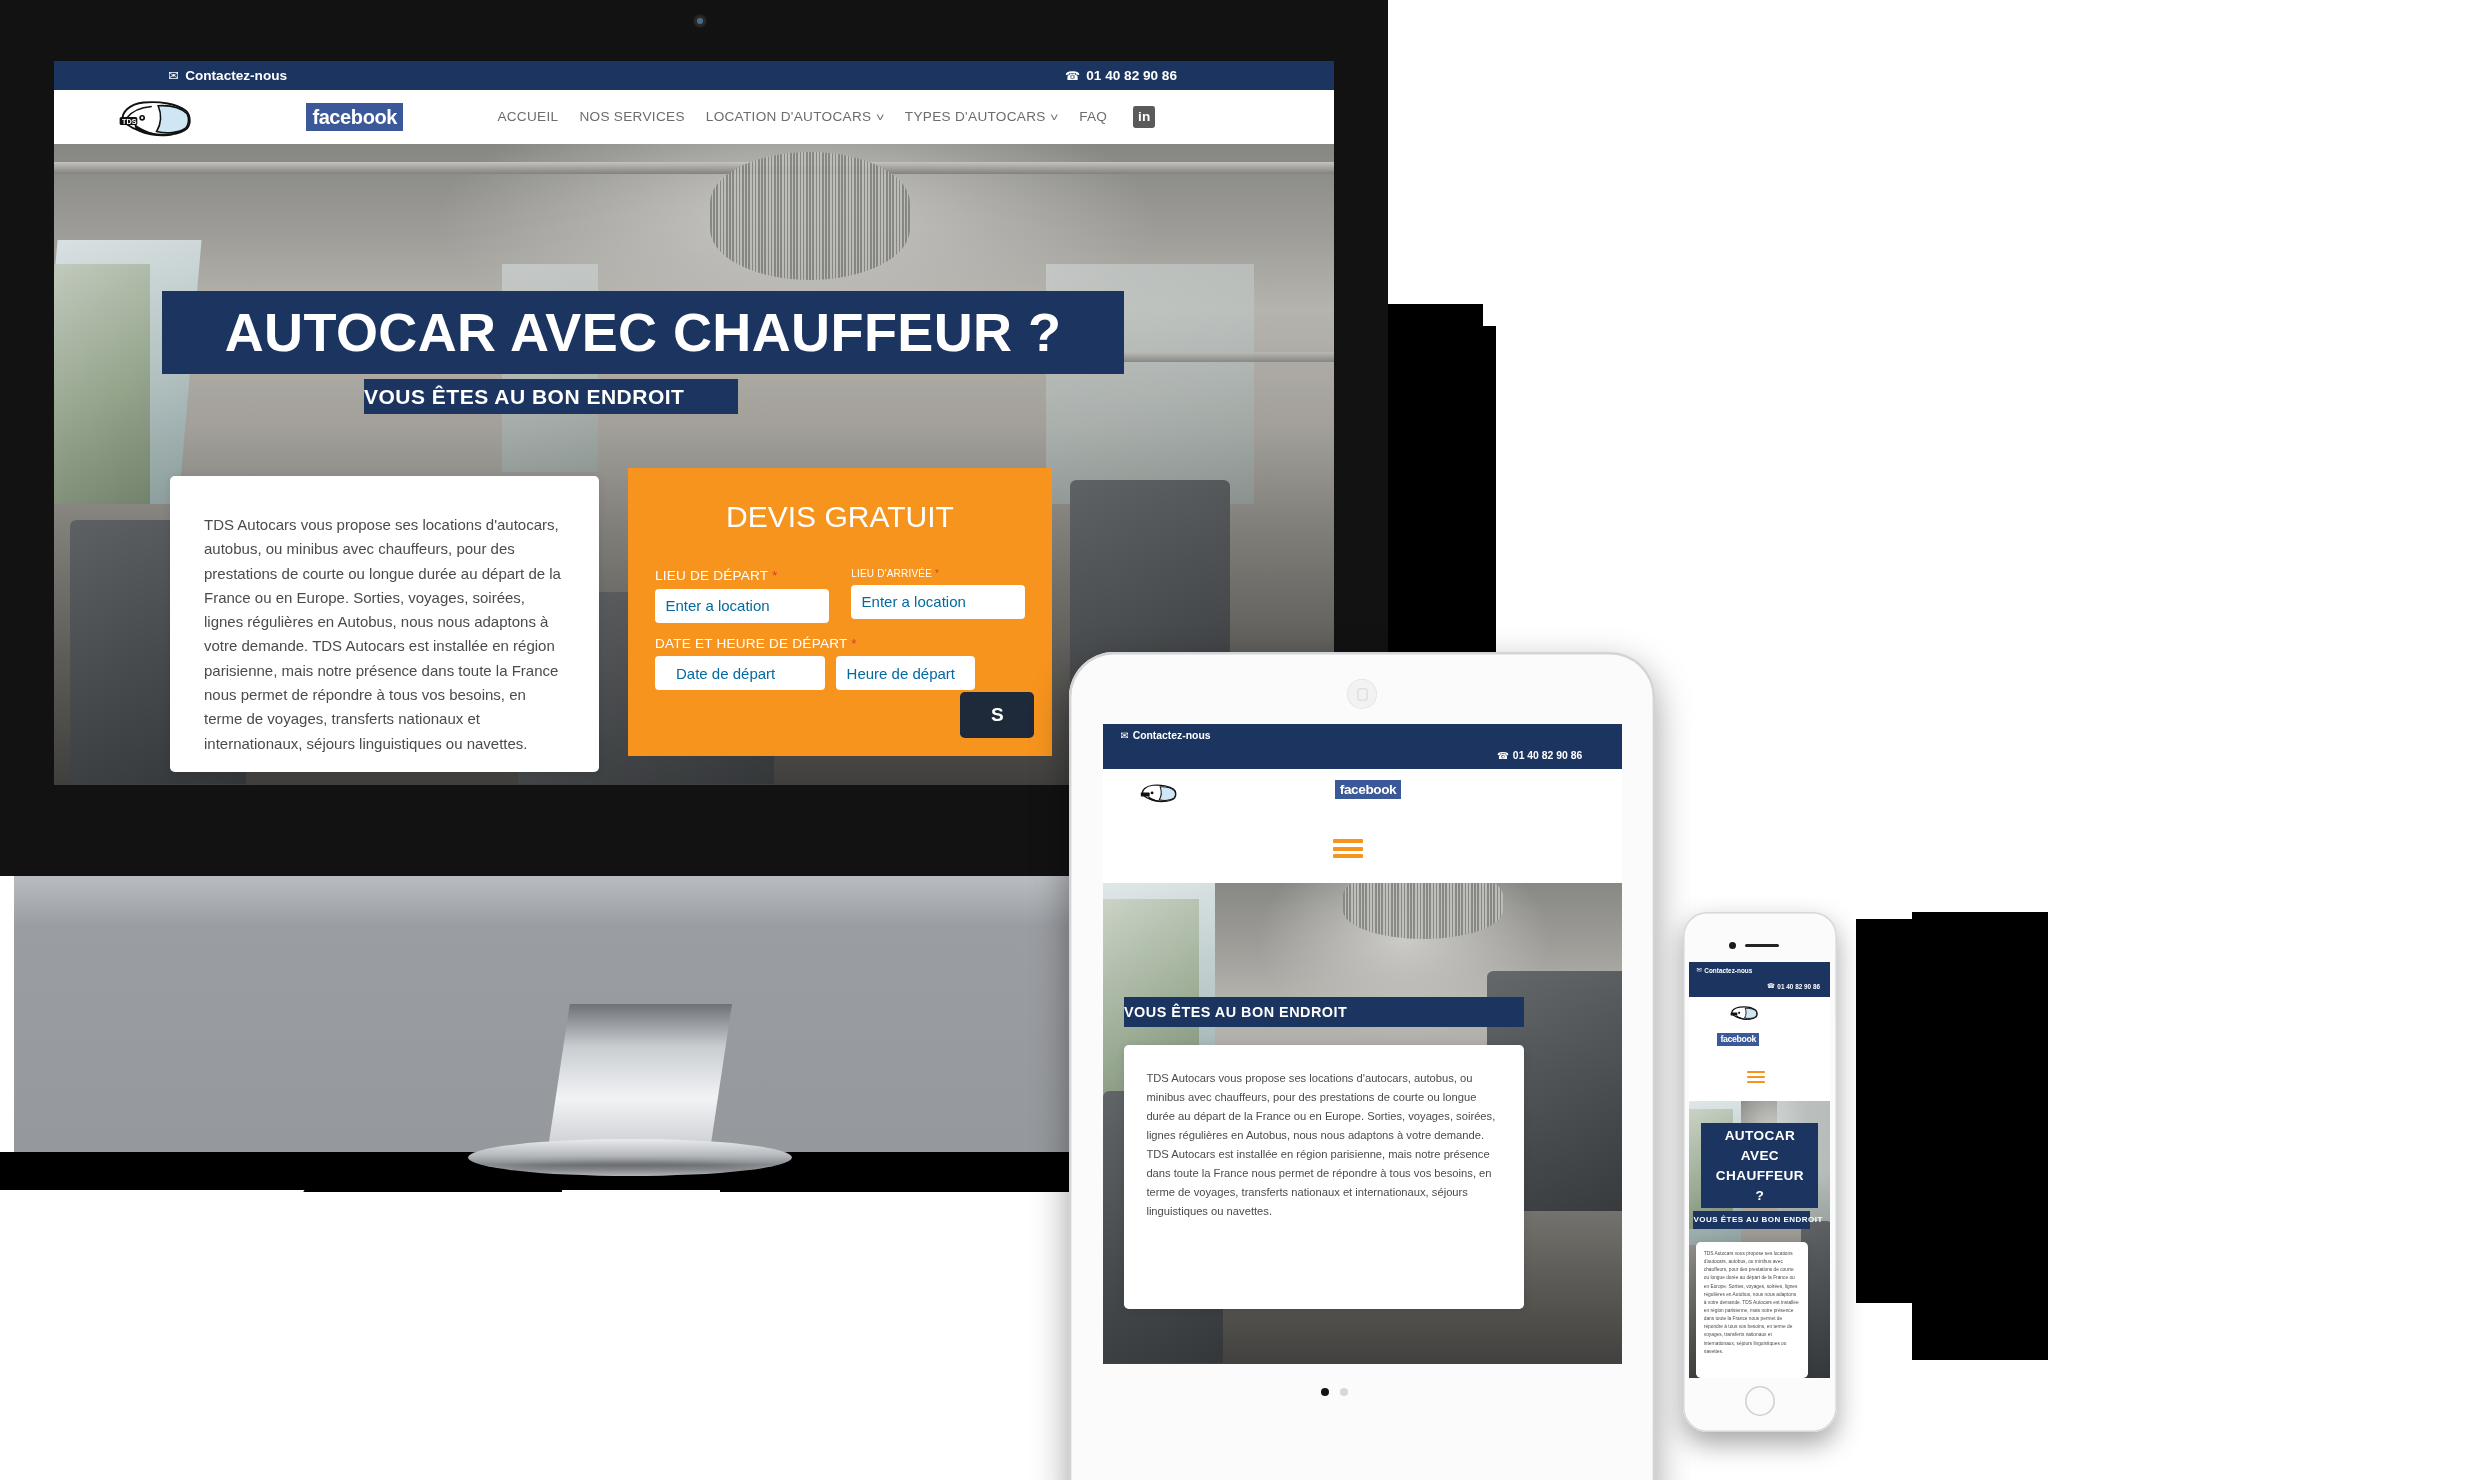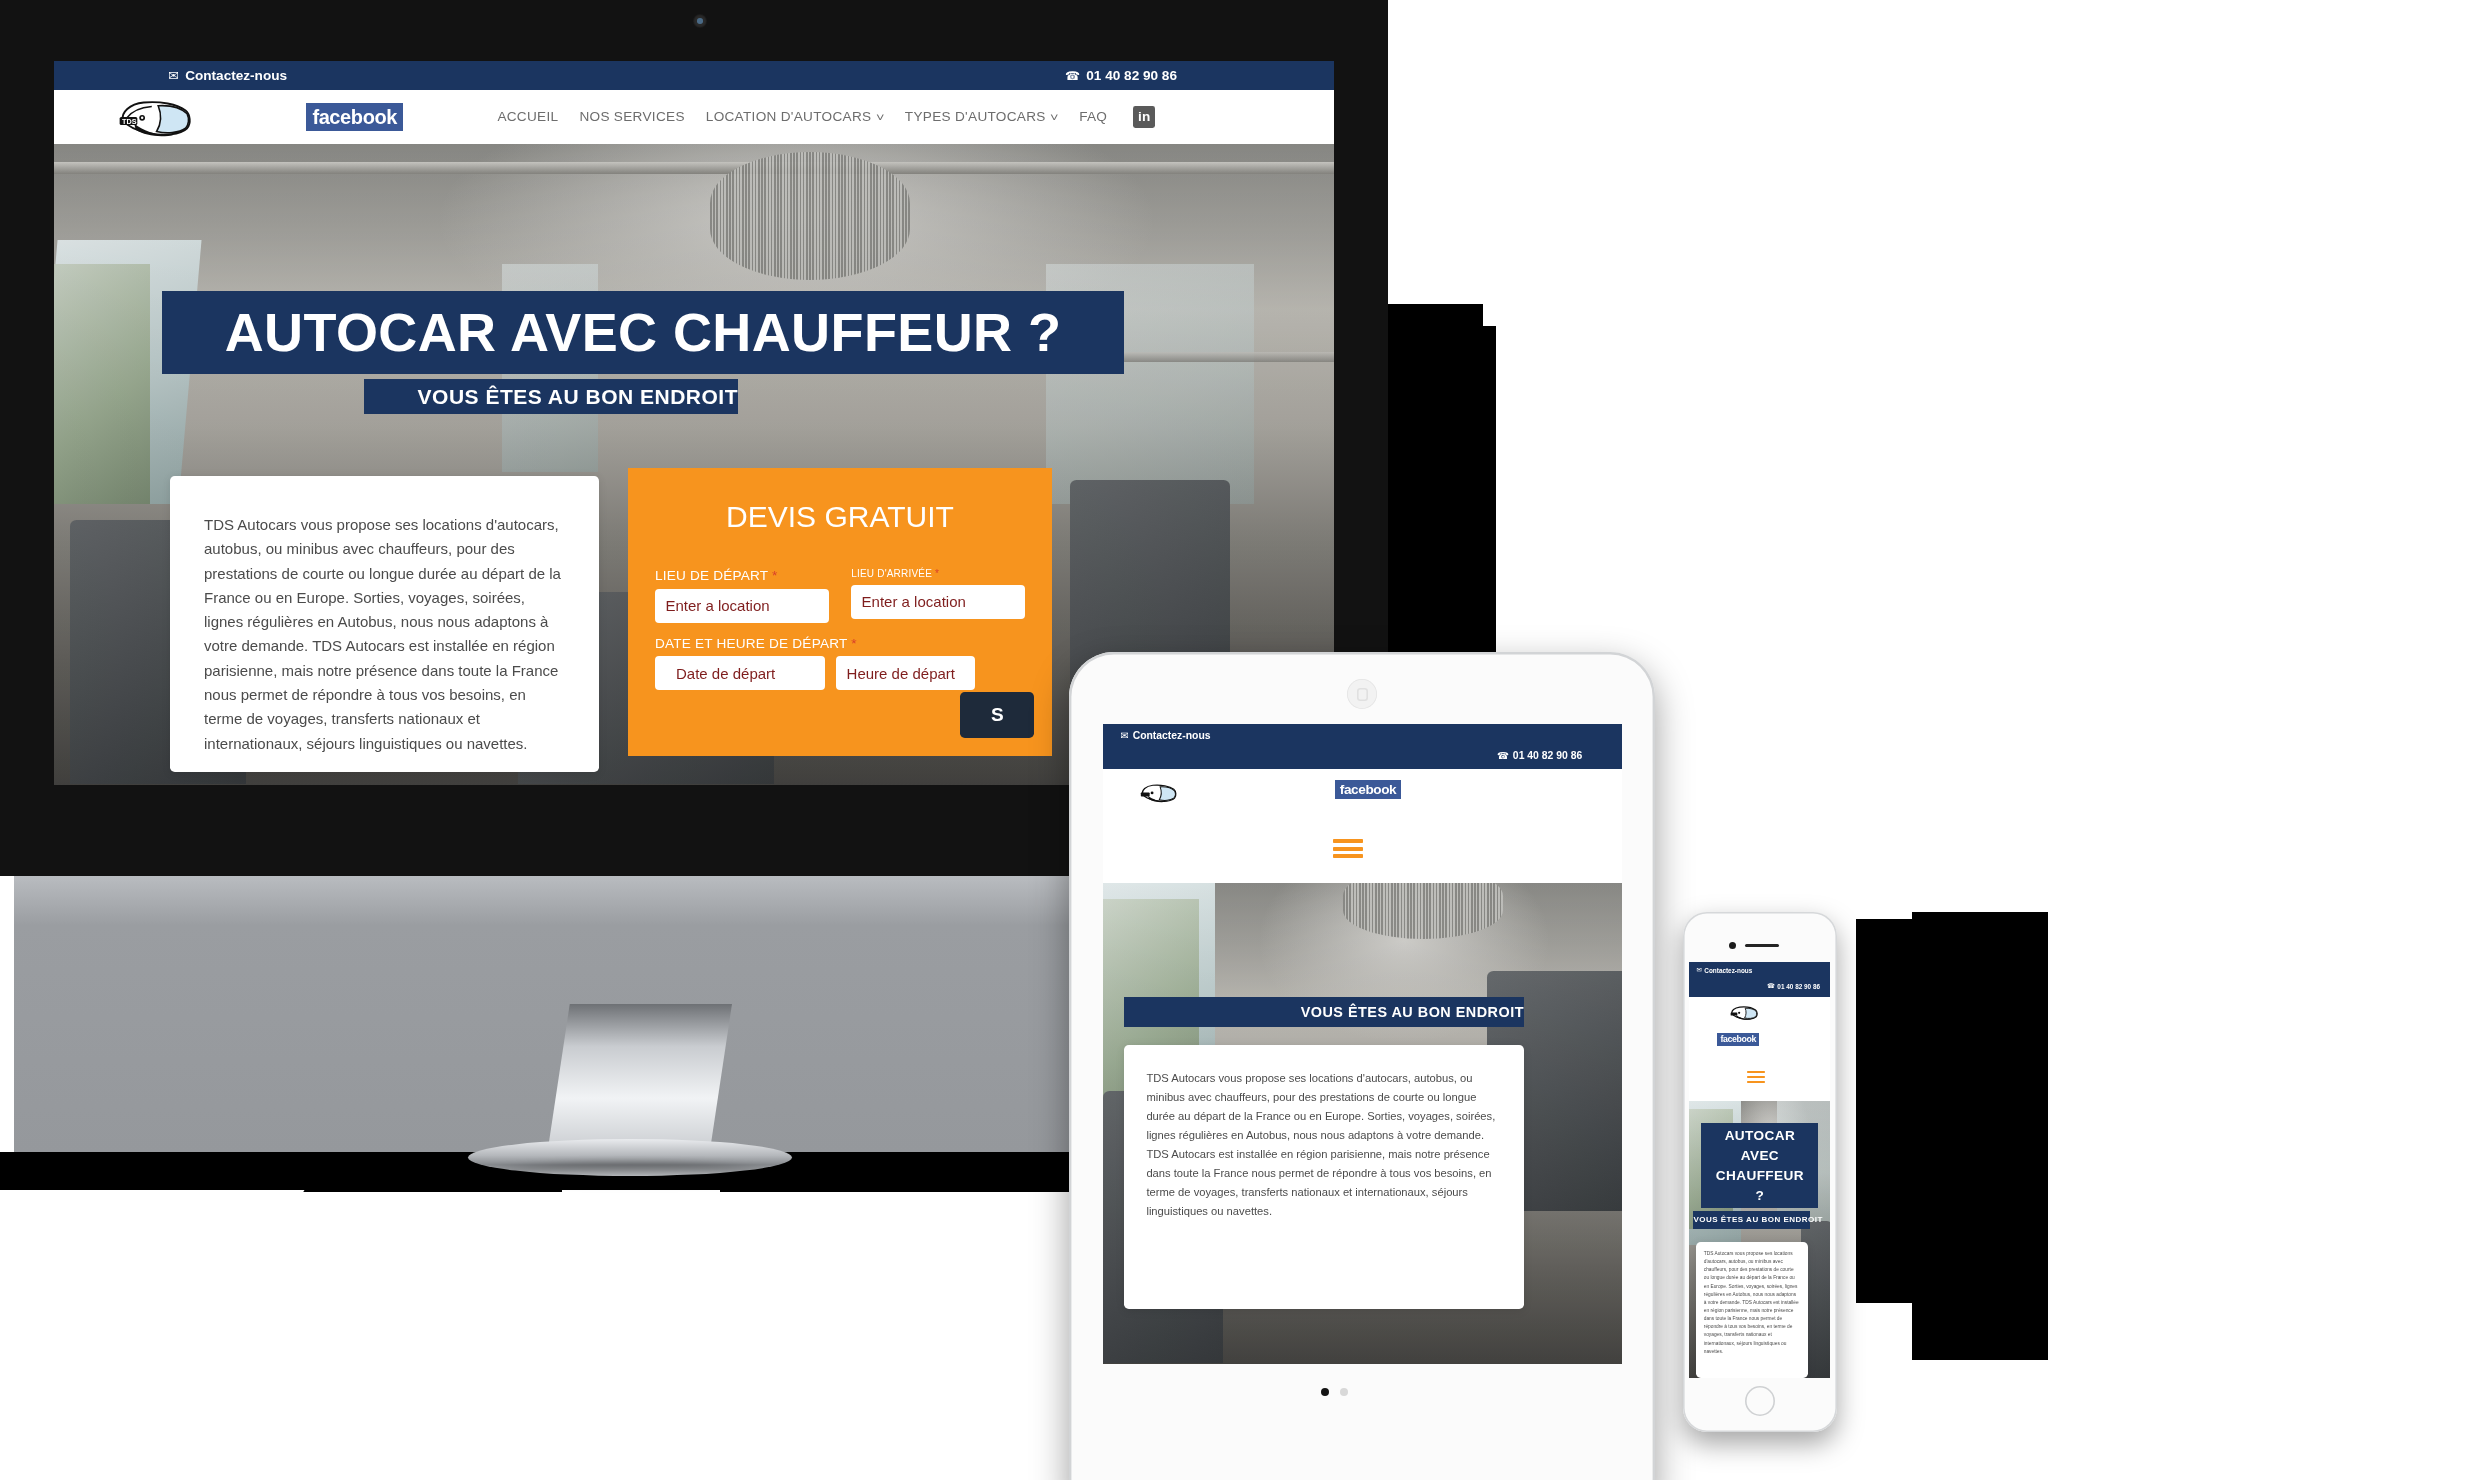--- a/index.html
+++ b/index.html
@@ -63,30 +63,30 @@
   .hero-seat{position:absolute;background:linear-gradient(150deg,#6b6f72,#3e4245);border-radius:6.4px 6.4px 0 0;}
   .hero-grill{position:absolute;border-radius:50%/40%;
      background:repeating-linear-gradient(90deg,#8a8a86 0 1.6px,#c8c8c4 1.6px 3.2px);
      opacity:.9;}
   .hero-rail{position:absolute;background:linear-gradient(180deg,#cfcec9,#8a8984);}
   .hero-foliage{position:absolute;background:linear-gradient(140deg,#cfd8c8,#9cae8c 60%,#7a8c6c);}
 
   .herotitle{background:#1b3560;color:#fff;font-weight:bold;letter-spacing:0.4px;
      white-space:nowrap;text-align:center;}
   .herosub{background:#1b3560;color:#fff;font-weight:bold;letter-spacing:0.5px;
-     text-align:right;white-space:nowrap;}
+     text-align:left;white-space:nowrap;}
 
   .intro-card{background:#fff;border-radius:4.8px;color:#4b4b4b;line-height:1.62;
      box-shadow:0 1.6px 8px rgba(0,0,0,.10);}
 
   .devis{background:#f7941e;color:#fff;}
   .devis-title{text-align:center;font-weight:400;}
   .fld-label{color:#ffffff;font-weight:400;letter-spacing:0.2px;}
   .req{color:#d93f2b;}
-  .txtin{background:#fff;border:none;border-radius:4px;color:#7f1d1d;
+  .txtin{background:#fff;border:none;border-radius:4px;color:#0369a1;
      display:flex;align-items:center;}
   .submitbtn{background:#1e2a3a;color:#fff;border-radius:4.8px;display:flex;
      align-items:center;justify-content:center;font-weight:bold;overflow:hidden;}
 
   .burger{display:flex;flex-direction:column;justify-content:space-between;}
   .burger span{display:block;background:#f7941e;border-radius:0.8px;}
 
   
   #tablet{position:absolute;left:1069px;top:652px;width:586px;height:872px;}
   #tablet-frame{position:absolute;inset:0;border-radius:45px;background:#fbfbfb;

